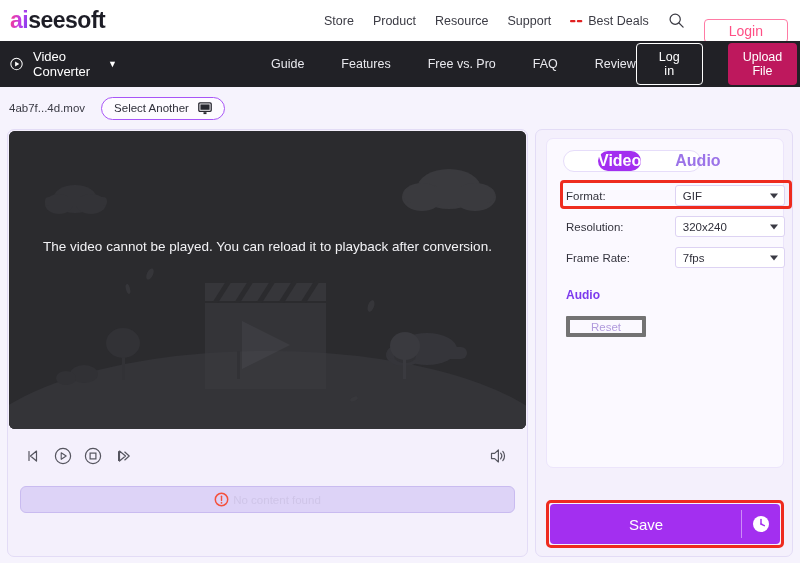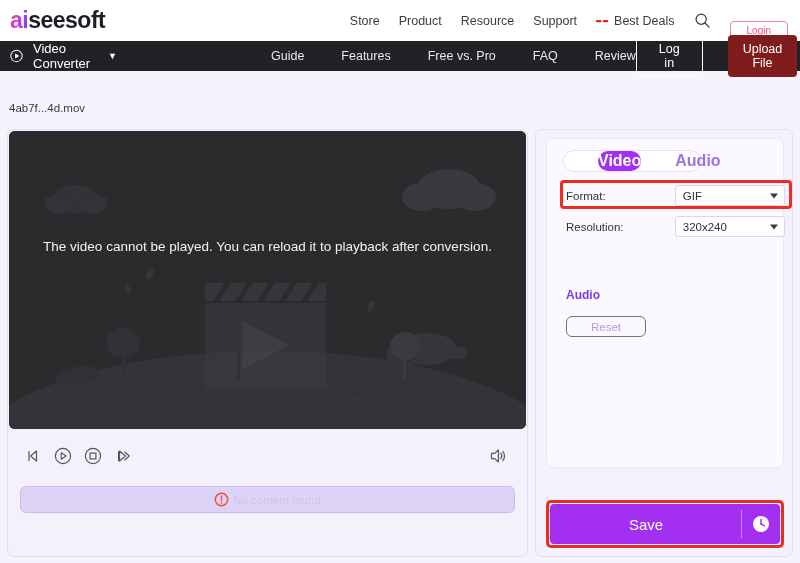--- a/index.html
+++ b/index.html
@@ -32,42 +32,42 @@
 
   .topnav { margin-left: auto; display: flex; align-items: center; gap: 19px; padding-right: 12px; }
   .topnav a {
     font-size: 12.5px; color: #3b3b44; text-decoration: none; white-space: nowrap;
   }
   .best-deals { display: flex; align-items: center; gap: 4px; }
   .deal-icon { width: 14px; height: 10px; display: block; }
   .search-ico { width: 17px; height: 17px; display: block; }
   .login-btn {
     border: 1px solid #ff7ba5; color: #ff4f85; border-radius: 4px;
-    font-size: 10px; padding: 3px 16px; background: #fff; cursor: pointer; margin-top: 20px;
+    font-size: 14px; padding: 3px 24px; background: #fff; cursor: pointer; margin-top: 20px;
   }
 
   
   .darknav {
-    position: absolute; left: 0; top: 41px; width: 800px; height: 30px;
+    position: absolute; left: 0; top: 41px; width: 800px; height: 46px;
     background: #212126; display: flex; align-items: center;
   }
   .dn-brand { display: flex; align-items: center; gap: 9px; margin-left: 9px; }
   .dn-ico { width: 22px; height: 22px; display: block; }
   .dn-title { color: #ffffff; font-size: 13px; }
   .dn-caret { color: #ffffff; font-size: 9px; margin-left: 2px; }
   .dn-links { display: flex; align-items: flex-end; gap: 37px; margin-left: 154px; }
   .dn-links a { color: #e9e9ee; font-size: 12.5px; text-decoration: none; white-space: nowrap; }
   .dn-actions { margin-left: auto; display: flex; align-items: center; gap: 25px; padding-right: 11px; }
   .btn-login {
     border: 1px solid #ffffff; color: #ffffff; background: transparent;
     border-radius: 4px; font-size: 12.5px; padding: 6px 22px; cursor: pointer;
     font-family: "Liberation Sans", sans-serif;
   }
   .btn-upload {
-    border: none; background: #7f1d1d; color: #ffffff;
+    border: none; background: #be185d; color: #ffffff;
     border-radius: 4px; font-size: 12.5px; padding: 7px 15px; cursor: pointer;
     font-family: "Liberation Sans", sans-serif;
   }
 
   
   .subbar {
     position: absolute; left: 0; top: 87px; width: 800px; height: 42px;
     display: flex; align-items: center;
   }
   .filename { margin-left: 9px; font-size: 11.5px; color: #3a3a44; }
@@ -161,21 +161,21 @@
   .highlight-format {
     position: absolute; left: 13px; top: 41px; width: 232px; height: 29px;
     border: 3px solid #ee2b1f; border-radius: 4px; pointer-events: none;
   }
   .audio-head {
     position: absolute; left: 19px; top: 149px;
     font-size: 12px; font-weight: bold; color: #7c3aed;
   }
   .reset-btn {
     position: absolute; left: 19px; top: 177px;
-    width: 80px; height: 21px; border: 1px solid #737373; border-radius: 6px;
+    width: 80px; height: 21px; border: 4px solid #737373; border-radius: 1px;
     background: #fbf9ff; color: #b19bdd; font-size: 11.5px; cursor: pointer;
     font-family: "Liberation Sans", sans-serif;
   }
 
   .save-wrap { position: absolute; left: 14px; top: 374px; width: 230px; height: 40px; }
   .save-btn {
     position: absolute; inset: 0; width: 100%; height: 100%;
     background: #a32ff0; border: none; border-radius: 4px; cursor: pointer;
     display: flex; align-items: center; justify-content: center;
     color: #ffffff; font-size: 15px; font-family: "Liberation Sans", sans-serif;
@@ -238,20 +238,28 @@
       <a href="#">Review</a>
     </div>
     <div class="dn-actions">
       <button class="btn-login">Log in</button>
       <button class="btn-upload">Upload File</button>
     </div>
   </div>
 
   <div class="subbar">
     <span class="filename">4ab7f...4d.mov</span>
+    <button class="select-another">
+      <span>Select Another</span>
+      <svg class="monitor-ico" viewBox="0 0 14 13">
+        <rect x="0.8" y="0.8" width="12.4" height="8.6" rx="1.1" fill="none" stroke="#27272f" stroke-width="1.3"></rect>
+        <rect x="2.4" y="2.4" width="9.2" height="5.4" fill="#27272f"></rect>
+        <rect x="5.5" y="10.2" width="3" height="1.9" fill="#27272f"></rect>
+      </svg>
+    </button>
   </div>
 
   <div class="player-card">
     <div class="video-area">
       <svg class="illus" viewBox="0 0 517 298" preserveAspectRatio="none">
         <rect width="517" height="298" fill="#2b2b2e"></rect>
         <ellipse cx="258" cy="330" rx="300" ry="110" fill="#343438"></ellipse>
         <g fill="#333337">
           <ellipse cx="66" cy="68" rx="22" ry="14"></ellipse>
           <ellipse cx="50" cy="73" rx="14" ry="10"></ellipse>
@@ -356,20 +364,27 @@
             <span class="caret"></span>
           </div>
         </div>
         <div class="row">
           <span class="row-label">Resolution:</span>
           <div class="sel">
             <span>320x240</span>
             <span class="caret"></span>
           </div>
         </div>
+        <div class="row">
+          <span class="row-label">Frame Rate:</span>
+          <div class="sel">
+            <span>7fps</span>
+            <span class="caret"></span>
+          </div>
+        </div>
       </div>
 
       <div class="highlight-format"></div>
 
       <div class="audio-head">Audio</div>
       <button class="reset-btn">Reset</button>
     </div>
 
     <div class="save-wrap">
       <button class="save-btn">

